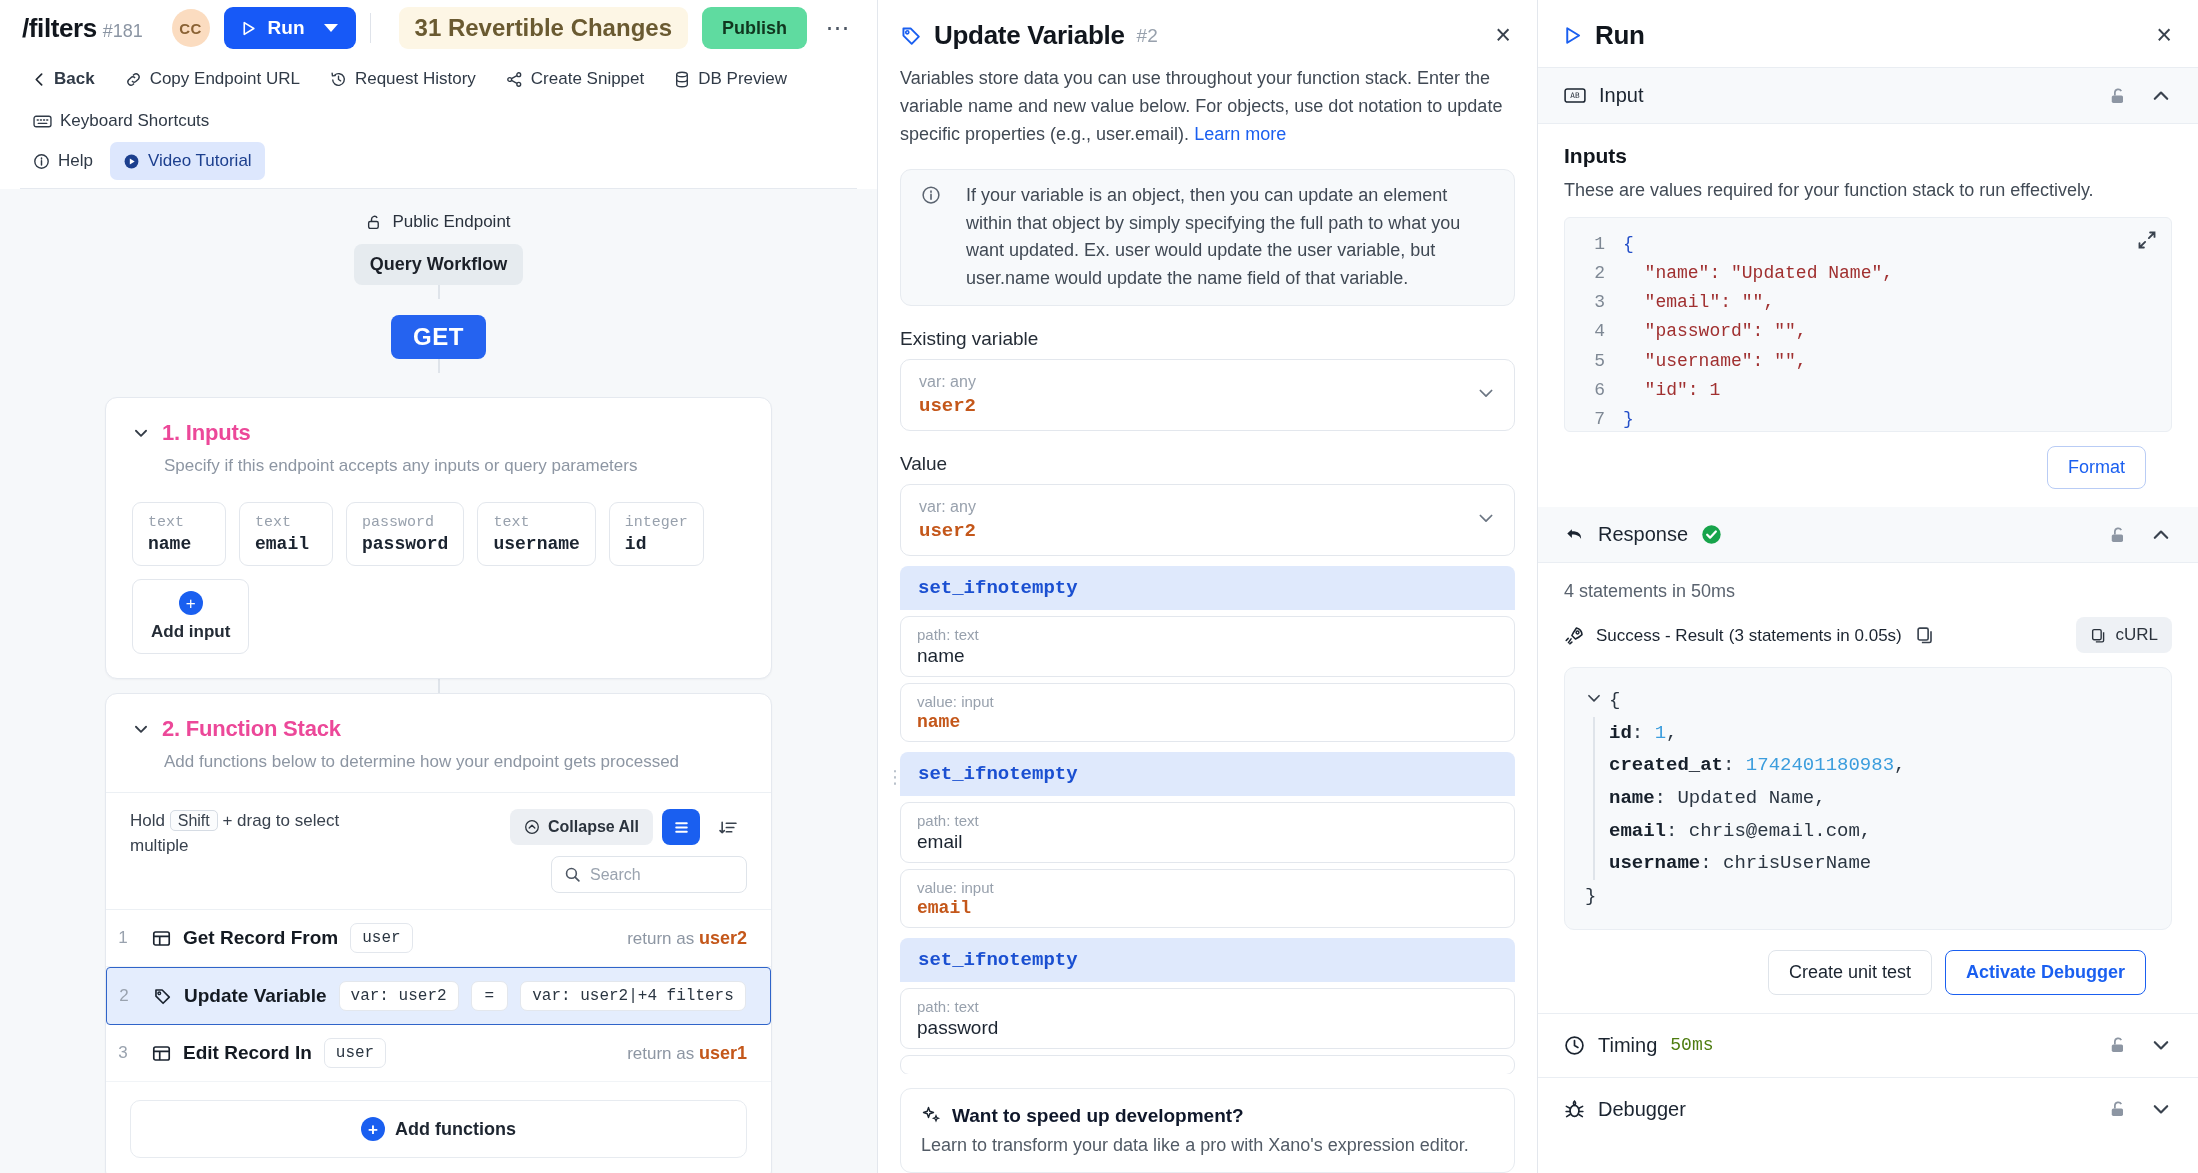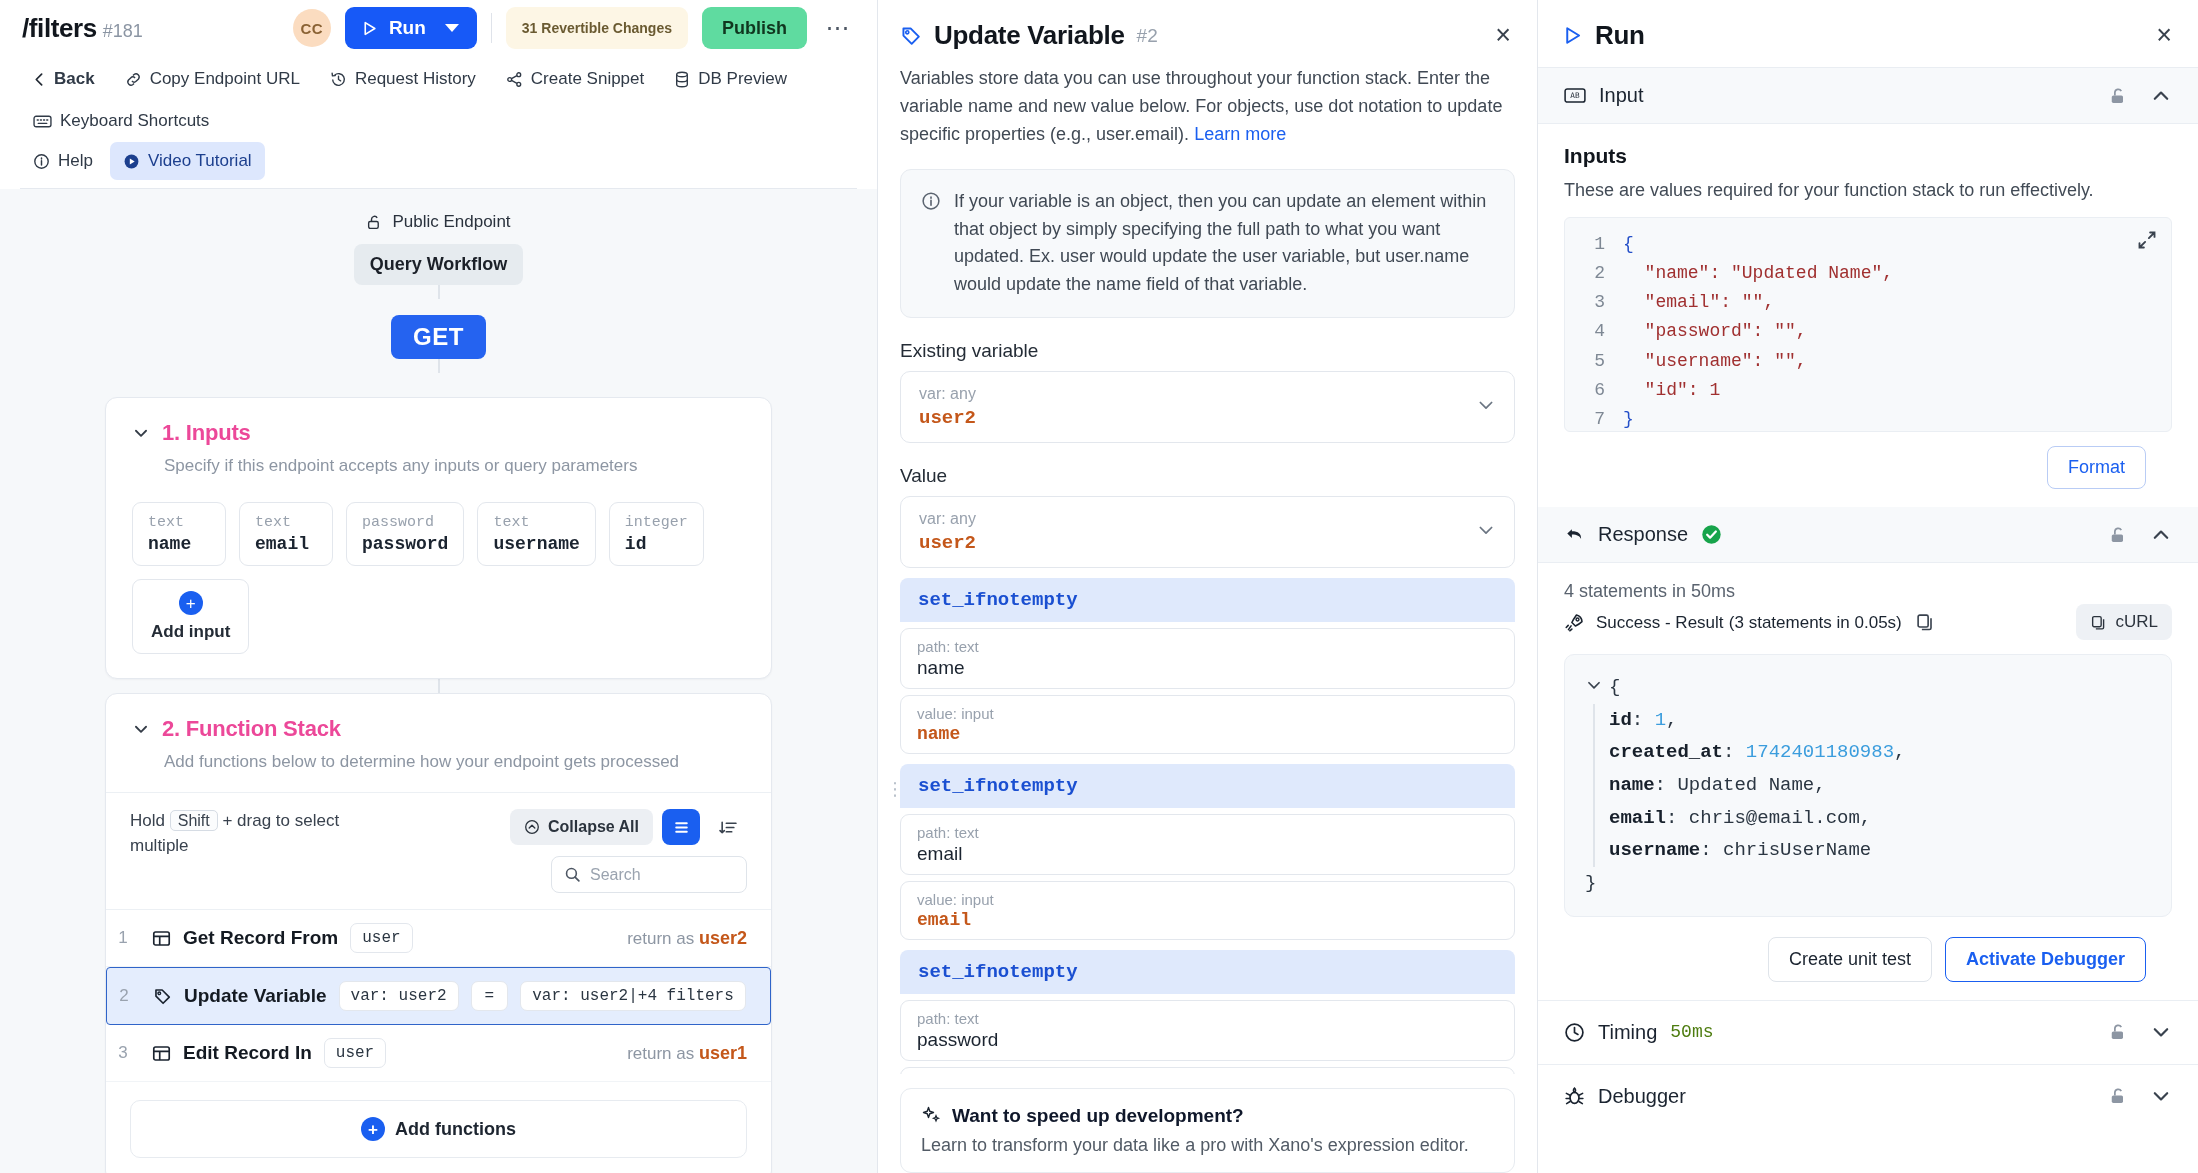--- a/index.html
+++ b/index.html
@@ -23,22 +23,22 @@
   .avatar { width: 38px; height: 38px; border-radius: 50%; background: #fbdcc0;
     color: #8a6234; font-size: 15px; font-weight: bold; display: flex;
     align-items: center; justify-content: center; letter-spacing: .5px; }
   .run-btn { height: 42px; background: #1759f7; color: #fff; border-radius: 9px;
     display: flex; align-items: center; gap: 11px; padding: 0 18px 0 16px;
     font-size: 19px; font-weight: bold; cursor: pointer; }
   .caret-dn { width: 0; height: 0; border-left: 7px solid transparent;
     border-right: 7px solid transparent; border-top: 8px solid #fff; margin-left: 8px; }
   .vdiv { width: 1px; height: 30px; background: #dfe3ea; }
   .revert-chip { height: 42px; background: #fdf6e5; color: #6a5a31; border-radius: 9px;
-    display: flex; align-items: center; padding: 13px 16px; font-size: 14px; font-weight: bold;
-    cursor: pointer; }
+    display: flex; align-items: center; padding: 13px 16px; font-size: 24px; font-weight: bold;
+    cursor: pointer; margin-left: 14px; }
   .publish-btn { height: 42px; background: #5fdba0; color: #10361f; border-radius: 9px;
     display: flex; align-items: center; padding: 0 20px; font-size: 18px; font-weight: bold;
     cursor: pointer; }
   .kebab { width: 34px; height: 34px; display: flex; align-items: center;
     justify-content: center; cursor: pointer; color: #4d5663; font-size: 24px;
     letter-spacing: 1px; }
 
   .lp-tools { padding: 4px 20px 0 20px; background: #fff; }
   .tools-row { display: flex; flex-wrap: wrap; align-items: center; gap: 4px; }
   .tool { display: flex; align-items: center; gap: 8px; padding: 9px 13px;
@@ -127,21 +127,21 @@
   .mid-head { display: flex; align-items: center; gap: 12px; padding: 20px 26px 14px 22px; }
   .mid-title { font-size: 26px; font-weight: bold; color: #11161d; letter-spacing: -.3px; }
   .mid-id { font-size: 19px; color: #98a1ad; }
   .x-btn { margin-left: auto; font-size: 27px; color: #39424e; cursor: pointer;
     line-height: .7; font-weight: 300; }
   .mid-desc { padding: 0 26px 0 22px; font-size: 18px; line-height: 1.55; color: #3c4personal;
     color: #404954; }
   .mid-desc a { color: #1a5ff0; text-decoration: none; }
   .mid-scroll { flex: 1; overflow: hidden; padding: 0 22px 0 22px; position: relative; }
   .note-box { background: #f7f9fb; border: 1px solid #e7ebf0; border-radius: 11px;
-    margin-top: 20px; padding: 18px 20px; display: flex; gap: 13px; }
+    margin-top: 20px; padding: 12px 20px; display: flex; gap: 25px; }
   .note-text { font-size: 18px; line-height: 1.55; color: #404954; }
   .field-label { font-size: 19px; color: #242c36; margin-top: 22px; margin-bottom: 9px; }
   .select-box { border: 1px solid #e3e7ed; border-radius: 10px; padding: 13px 18px;
     display: flex; align-items: center; background: #fff; cursor: pointer; }
   .sb-type { font-size: 16px; color: #98a1ad; font-family: "Liberation Sans", sans-serif; }
   .sb-val { font-family: "Liberation Mono", monospace; font-size: 19px; color: #c4571a;
     font-weight: bold; margin-top: 4px; }
   .sb-caret { margin-left: auto; color: #6b7582; }
 
   .fn-header { background: #dfe9fc; border-radius: 8px 8px 0 0; padding: 11px 18px;
@@ -180,21 +180,21 @@
   .code-line { display: flex; font-family: "Liberation Mono", monospace; font-size: 18px;
     line-height: 1.62; }
   .ln { width: 58px; text-align: right; padding-right: 18px; color: #7e8894; flex: 0 0 58px; }
   .ct { white-space: pre; } .c-key { color: #a03030; } .c-brace { color: #2550c8; }
   .expand-ic { position: absolute; right: 14px; top: 12px; color: #39424e; cursor: pointer; }
   .format-row { display: flex; justify-content: flex-end; padding: 14px 26px 18px 26px; }
   .format-btn { border: 1px solid #b9ccf5; color: #1a5ff0; border-radius: 8px;
     padding: 10px 20px; font-size: 18px; cursor: pointer; background: #fff; }
   .resp-body { padding: 18px 26px 0 26px; }
   .resp-stmt { font-size: 18px; color: #5a636f; }
-  .resp-success { display: flex; align-items: center; gap: 11px; margin-top: 2px; }
+  .resp-success { display: flex; align-items: center; gap: 11px; margin-top: 15px; }
   .resp-success-t { font-size: 19px; color: #1b2430; font-weight: bold; }
   .resp-success-t span { font-weight: normal; font-size: 17px; }
   .curl-btn { margin-left: auto; background: #eef1f5; border-radius: 8px; padding: 8px 14px;
     font-size: 17px; color: #2b333d; display: flex; align-items: center; gap: 8px;
     cursor: pointer; }
   .json-box { margin-top: 14px; background: #f7f9fb; border: 1px solid #eaeef3;
     border-radius: 10px; padding: 16px 20px; }
   .json-line { font-family: "Liberation Mono", monospace; font-size: 19px; line-height: 1.72;
     display: flex; }
   .j-key { color: #17202b; font-weight: bold; }

